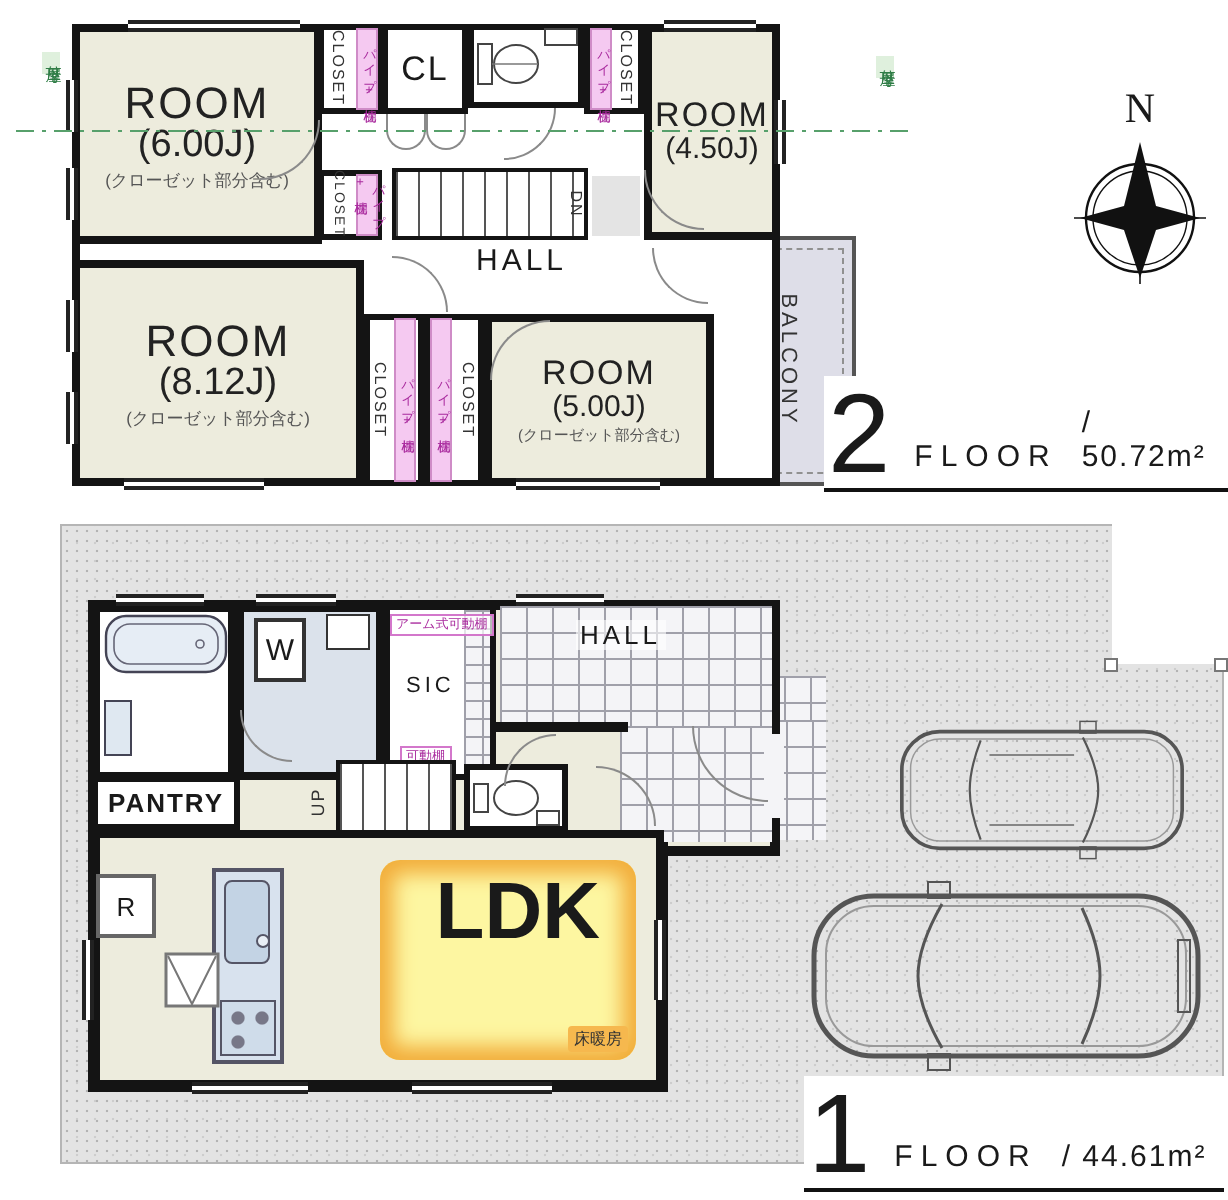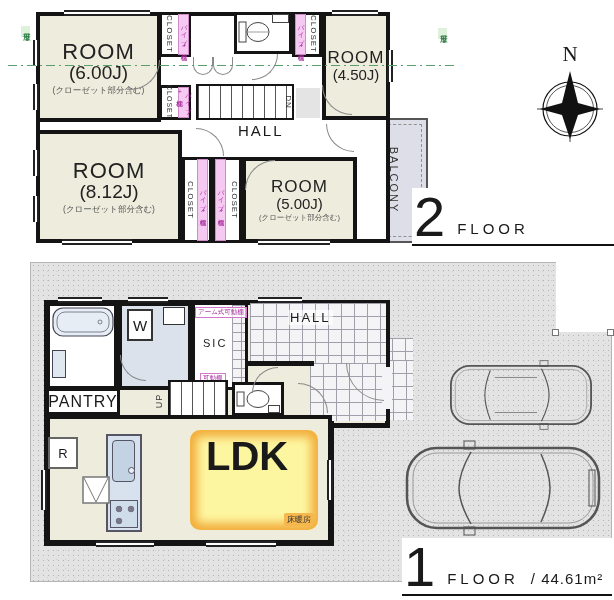--- a/index.html
+++ b/index.html
@@ -100,20 +100,23 @@
       <span>パイプ+枕棚</span>
       </div>
     <span class="vlabel" style="left:169px;top:34px;">CLOSET</span>
 
     <div class="whitebox" style="left:159px;top:85px;width:32px;height:35px;"></div>
     <div class="bar" style="left:178px;top:87px;width:11px;height:31px;">
       <span>パイプ+枕棚</span>
       </div>
     <span class="vlabel" style="left:169px;top:102px;font-size:7px;">CLOSET</span>
 
+    <div class="whitebox" style="left:191px;top:12px;width:43px;height:45px;display:flex;align-items:center;justify-content:center;">
+      <span style="font-size:17px;letter-spacing:1px;">CL</span>
+    </div>
 
     <div class="whitebox wet" style="left:234px;top:12px;width:58px;height:42px;"></div>
     <svg class="abs" style="left:238px;top:16px;" width="36" height="32" viewBox="0 0 36 32">
       <rect x="1" y="6" width="7" height="20" fill="#fff" stroke="#444" stroke-width="1"></rect>
       <ellipse cx="20" cy="16" rx="11" ry="9.5" fill="#fff" stroke="#444" stroke-width="1"></ellipse>
       <line x1="8" y1="16" x2="31" y2="16" stroke="#777" stroke-width="0.7"></line>
     </svg>
     <div class="abs" style="left:272px;top:14px;width:17px;height:9px;background:#fff;border:1px solid #444;"></div>
 
     <div class="whitebox" style="left:292px;top:12px;width:30px;height:45px;"></div>
@@ -170,20 +173,21 @@
         <circle cx="36" cy="42" r="23.5" fill="none" stroke="#111" stroke-width="0.7"></circle>
         <line x1="3" y1="42" x2="69" y2="42" stroke="#111" stroke-width="0.8"></line>
         <line x1="36" y1="9" x2="36" y2="75" stroke="#111" stroke-width="0.8"></line>
         <polygon points="36,4 44,36 66,42 44,48 36,72 28,48 6,42 28,36" fill="#111"></polygon>
       </svg>
     </div>
 
     <div class="floorlabel" style="left:412px;top:188px;width:196px;height:52px;">
       <span class="num">2</span>
       <span class="word">FLOOR</span>
+      <span class="area">/ 50.72m²</span>
     </div>
   </div>
 
   <div class="abs" style="left:0;top:255px;width:614px;height:345px;">
 
     <div class="stipple" style="left:30px;top:7px;width:582px;height:320px;"></div>
     <div class="abs" style="left:556px;top:7px;width:56px;height:70px;background:#fff;"></div>
     <div class="marker" style="left:552px;top:74px;"></div>
     <div class="marker" style="left:607px;top:74px;"></div>
 
@@ -216,21 +220,21 @@
     </div>
     <div class="abs" style="left:163px;top:52px;width:22px;height:18px;background:#fff;border:1.5px solid #333;"></div>
 
     <div class="whitebox" style="left:192px;top:47px;width:56px;height:88px;"></div>
     <div class="tiles" style="left:232px;top:50px;width:13px;height:82px;background-size:9px 9px;"></div>
     <span class="pinktag" style="left:195px;top:52px;">アーム式可動棚</span>
     <span class="abs" style="left:203px;top:82px;font-size:11px;letter-spacing:2px;">SIC</span>
     <span class="pinktag" style="left:200px;top:118px;">可動棚</span>
 
     <div class="whitebox" style="left:46px;top:133px;width:74px;height:27px;display:flex;align-items:center;justify-content:center;">
-      <span style="font-size:16px;letter-spacing:1px;">PANTRY</span>
+      <span style="font-size:13px;letter-spacing:1px;font-weight:bold;">PANTRY</span>
     </div>
     <svg class="abs" style="left:52px;top:162px;" width="66" height="12" viewBox="0 0 66 12">
       <polyline points="2,1 8,11 14,1" fill="none" stroke="#777" stroke-width="1"></polyline>
       <polyline points="26,1 32,11 38,1" fill="none" stroke="#777" stroke-width="1"></polyline>
       <polyline points="50,1 56,11 62,1" fill="none" stroke="#777" stroke-width="1"></polyline>
     </svg>
 
     <div class="stairs" style="left:168px;top:125px;width:60px;height:42px;"></div>
     <span class="vlabel ccw" style="left:159px;top:146px;font-size:9px;">UP</span>
 
@@ -241,21 +245,21 @@
     </svg>
     <div class="abs" style="left:268px;top:150px;width:12px;height:8px;background:#fff;border:1px solid #444;"></div>
     <div class="wall" style="left:228px;top:161px;width:58px;height:6px;"></div>
 
     <div class="arc" style="left:252px;top:112px;width:26px;height:26px;border-left:1px solid #8a8a8a;border-top:1px solid #8a8a8a;border-radius:100% 0 0 0;"></div>
     <div class="arc" style="left:298px;top:128px;width:30px;height:30px;border-right:1px solid #8a8a8a;border-top:1px solid #8a8a8a;border-radius:0 100% 0 0;"></div>
     <div class="arc" style="left:120px;top:100px;width:26px;height:26px;border-left:1px solid #8a8a8a;border-bottom:1px solid #8a8a8a;border-radius:0 0 0 100%;"></div>
 
     <div class="abs" style="left:46px;top:160px;width:286px;height:129px;border:4px solid #141414;background:#edecdd;"></div>
     <div class="ldkbox" style="left:190px;top:175px;width:128px;height:100px;"></div>
-    <div class="abs" style="left:206px;top:180px;width:128px;text-align:left;line-height:1.05;">
+    <div class="abs" style="left:172px;top:180px;width:128px;text-align:right;line-height:1.05;">
       <div style="font-size:40px;font-weight:600;">LDK</div>
     </div>
     <span class="chip" style="left:284px;top:258px;">床暖房</span>
 
     <div class="abs" style="left:106px;top:179px;width:36px;height:98px;background:#d8e2ee;border:2px solid #556;"></div>
     <div class="abs" style="left:112px;top:185px;width:23px;height:42px;background:#c3d3e4;border:1.5px solid #556;border-radius:4px;"></div>
     <div class="abs" style="left:128px;top:212px;width:7px;height:7px;border:1px solid #556;border-radius:50%;background:#e8eef5;"></div>
     <div class="abs" style="left:110px;top:245px;width:28px;height:28px;border:1.5px solid #556;background-color:#cfdcea;
          background-image:radial-gradient(circle at 8px 8px,#778 3px,transparent 3.6px),radial-gradient(circle at 20px 8px,#778 3px,transparent 3.6px),radial-gradient(circle at 8px 20px,#778 3px,transparent 3.6px);"></div>
     <div class="abs" style="left:48px;top:182px;width:30px;height:32px;background:#fff;border:2px solid #666;display:flex;align-items:center;justify-content:center;">

